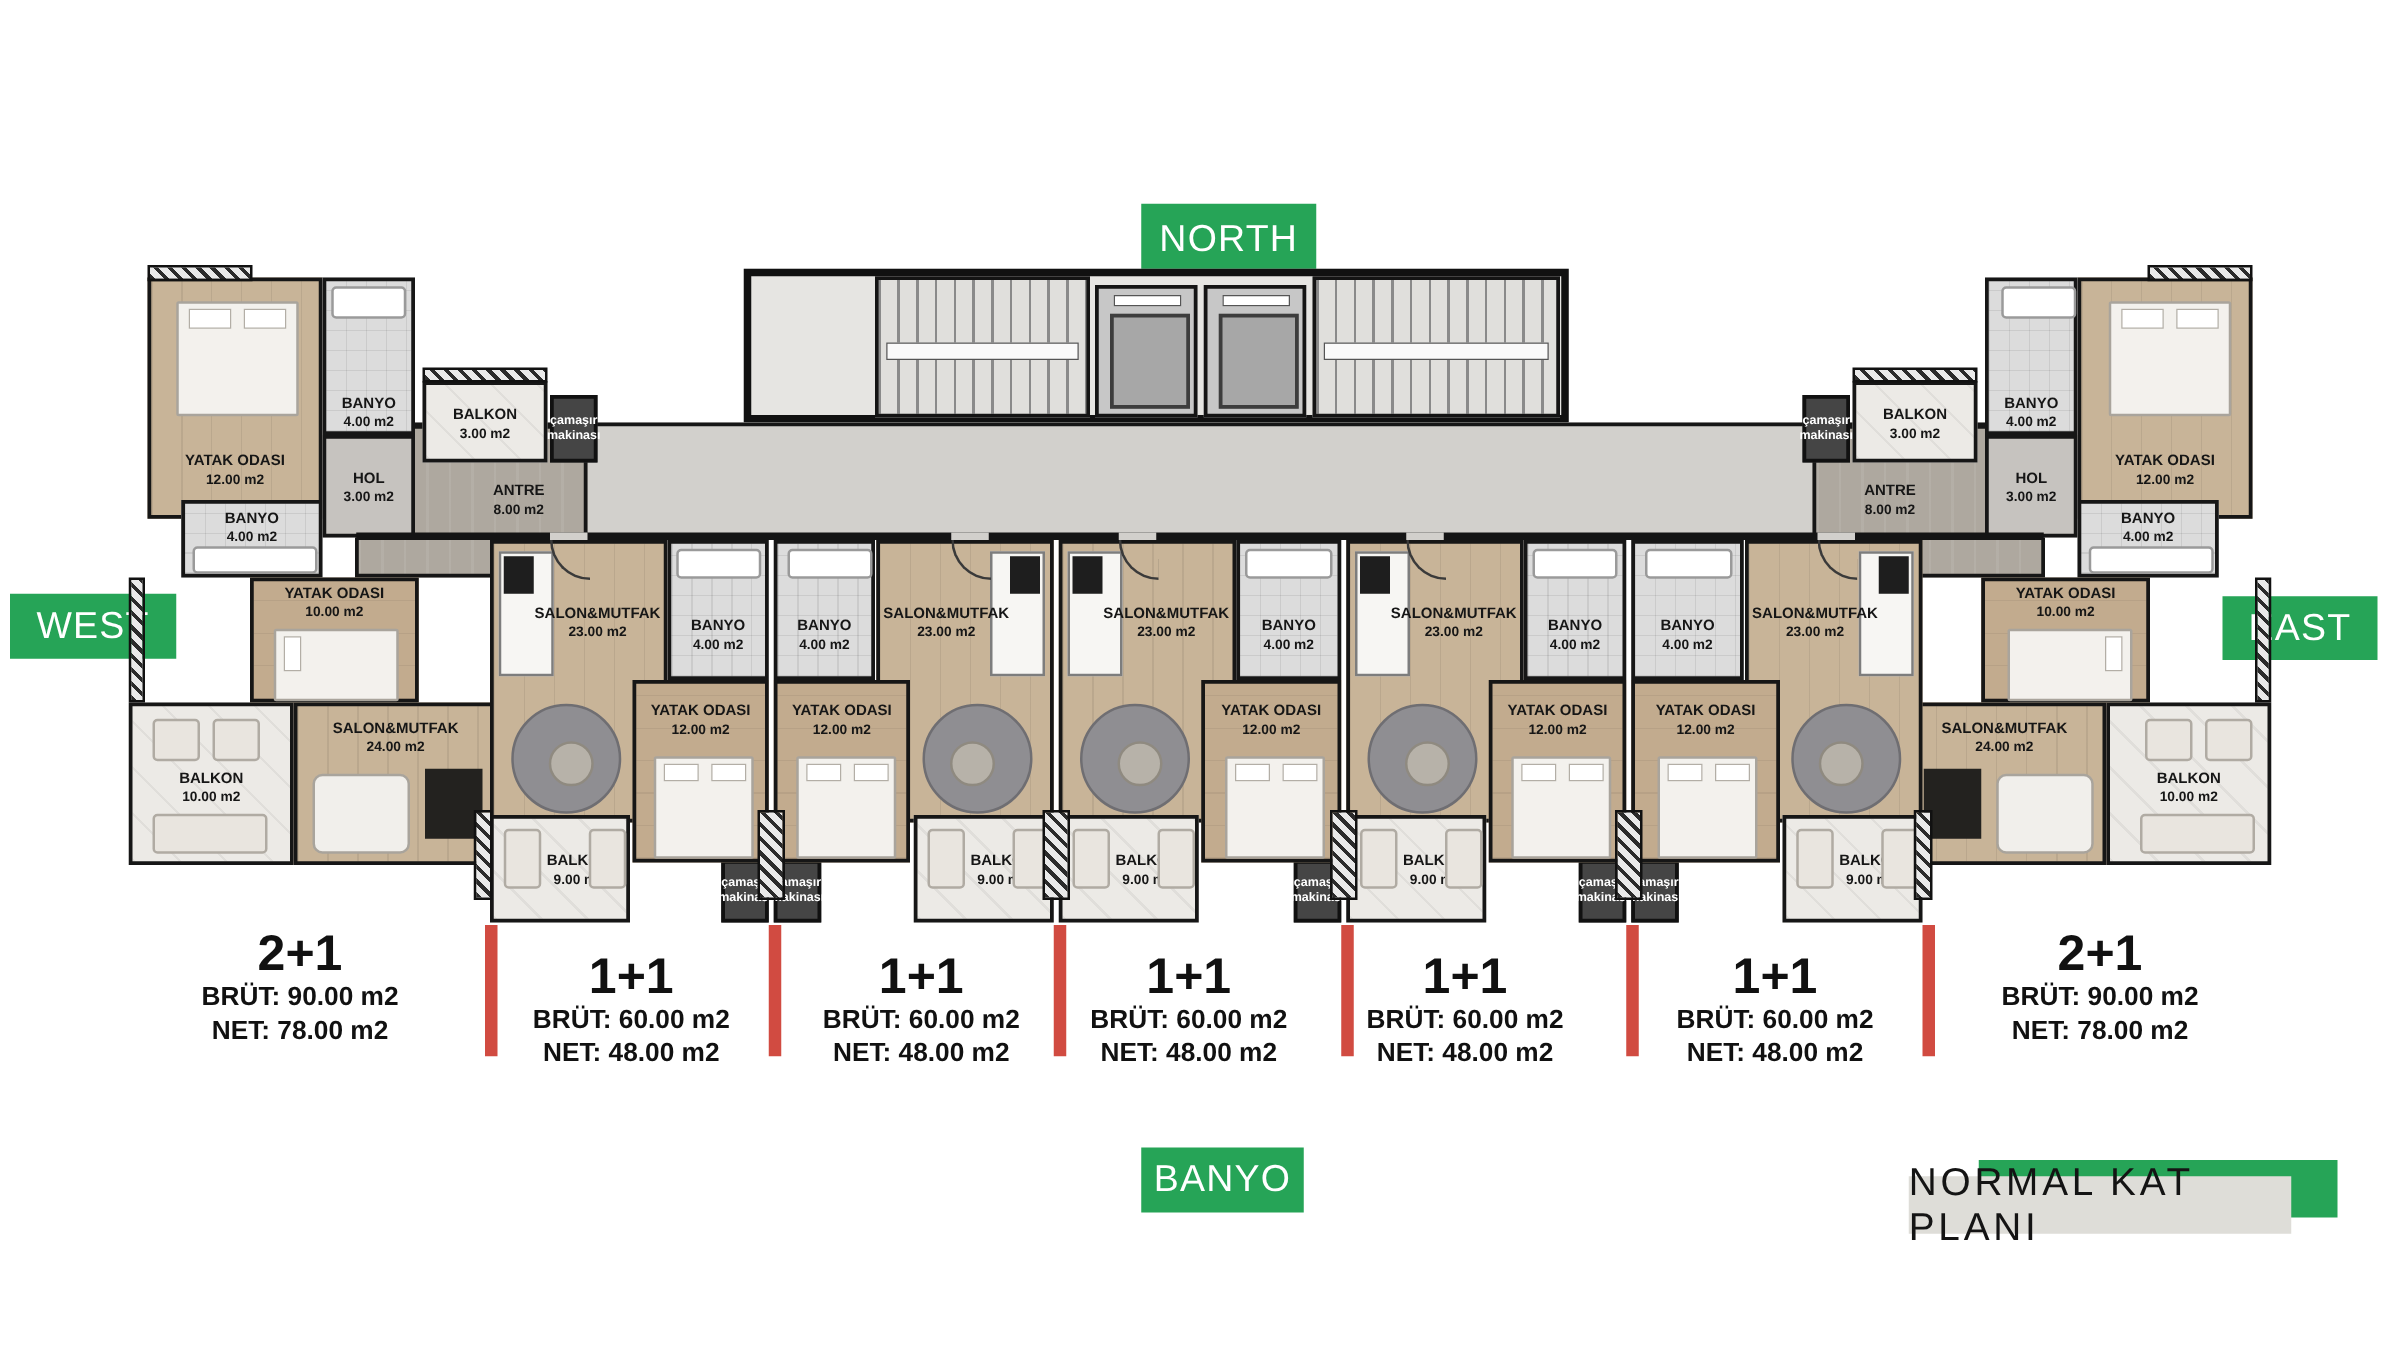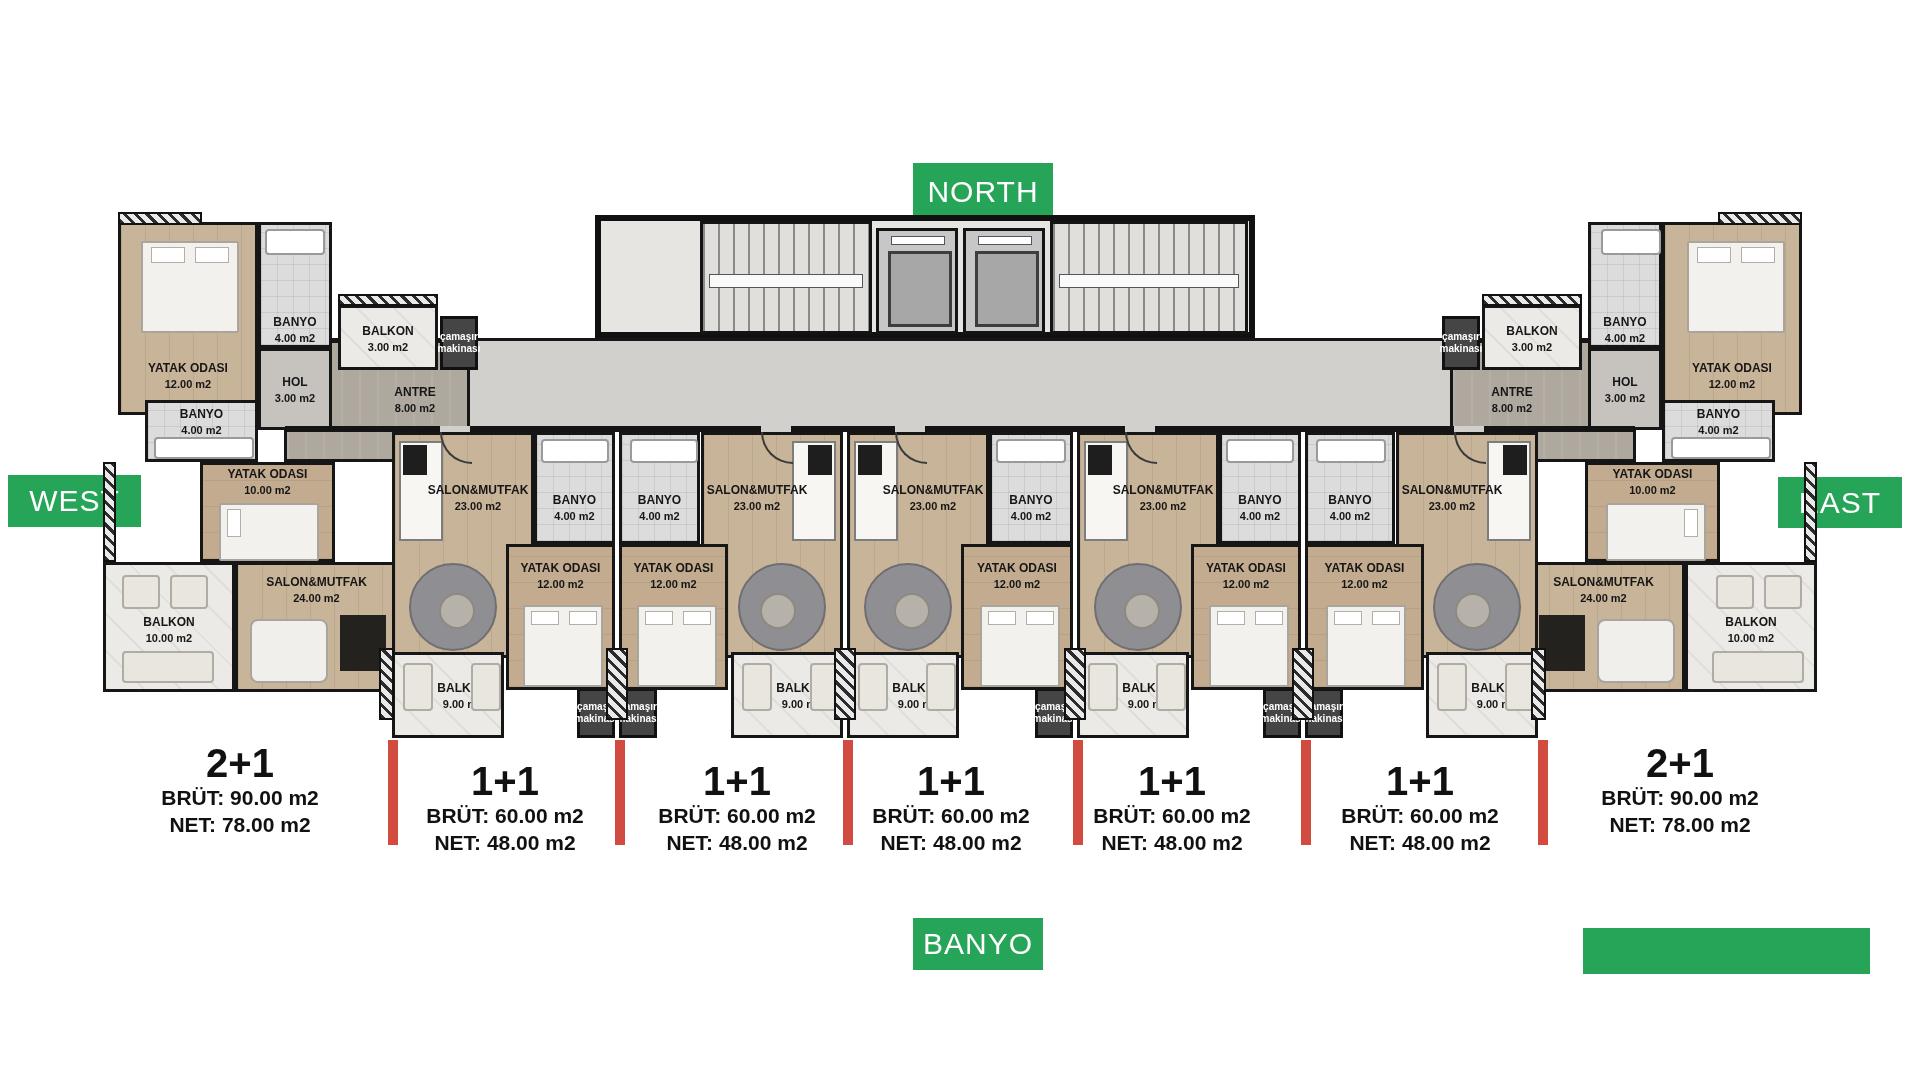--- a/index.html
+++ b/index.html
@@ -61,20 +61,23 @@
       <span>WEST</span>
     </div>
 <div class="compass" style="left:1778px;top:477px;width:124px;height:51px;background:#26a457;">
       <span>EAST</span>
     </div>
 <div class="compass" style="left:913px;top:918px;width:130px;height:52px;background:#26a457;">
       <span>BANYO</span>
     </div>
 
 <div class="titlegreen" style="left:1583px;top:928px;width:287px;height:46px;background:#26a457;"></div>
+<div class="titlegray" style="left:1527px;top:941px;width:306px;height:46px;">
+      <span>NORMAL KAT PLANI</span>
+    </div>
 
 <div class="room corridor" style="left:285px;top:338px;width:1350px;height:94px;z-index:1;"></div>
 <div class="room antre" style="left:284px;top:340px;width:186px;height:122px;z-index:2;"></div>
 <div class="room antre" style="left:1450px;top:340px;width:186px;height:122px;z-index:2;"></div>
 <div class="freelabel" style="left:340px;top:385px;width:150px;z-index:6;"><span class="nm">ANTRE</span><span class="ar" style="display:block;font-size:11px;">8.00 m2</span></div>
 <div class="freelabel" style="left:1437px;top:385px;width:150px;z-index:6;"><span class="nm">ANTRE</span><span class="ar" style="display:block;font-size:11px;">8.00 m2</span></div>
 
 <div class="room core" style="left:595px;top:215px;width:660px;height:123px;z-index:3;"></div>
 <div class="room stair" style="left:700px;top:221px;width:172px;height:113px;z-index:4;">
       <div class="stairbar" style="left:6px;top:50px;right:6px;height:12px;"></div>

